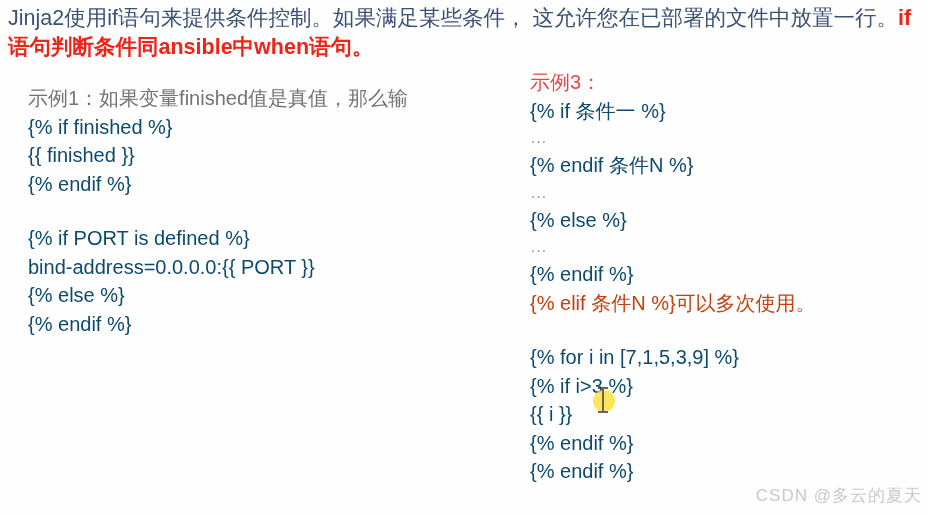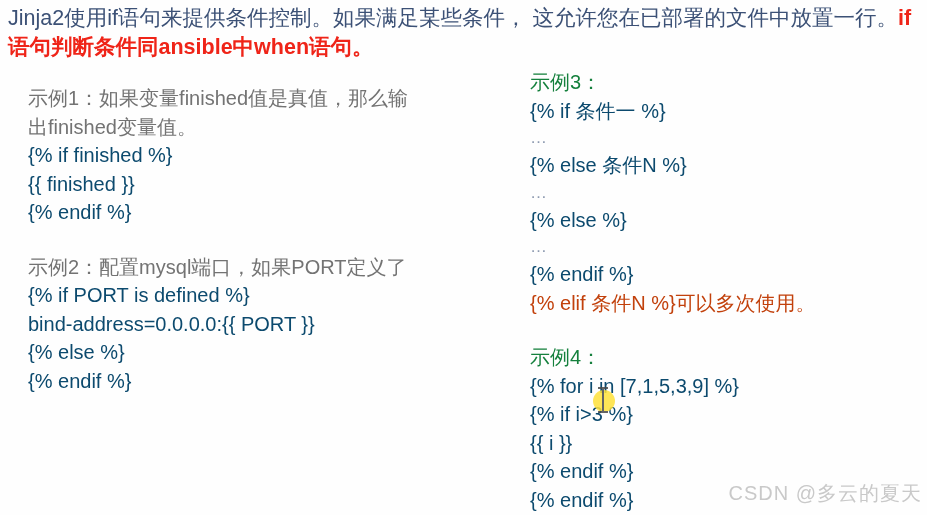--- a/index.html
+++ b/index.html
@@ -76,21 +76,21 @@
   .line.dots {
     color: #8d9ab0;
     font-size: 17px;
     line-height: 26px;
     letter-spacing: 2px;
   }
   .line.red {
     color: #c2410c;
   }
   .head-label {
-    color: #15803d;
+    color: #ef4444;
   }
 
   
   #cursor {
     position: absolute;
     left: 593px;
     top: 390px;
     width: 22px;
     height: 22px;
     border-radius: 50%;
@@ -116,73 +116,70 @@
     background: #4a4a4a;
   }
   #cursor .ibeam::before { top: 0; }
   #cursor .ibeam::after  { bottom: 0; }
 
   
   #watermark {
     position: absolute;
     right: 18px;
     bottom: 8px;
-    font-size: 20px;
+    font-size: 17px;
     color: #c9c9c9;
     letter-spacing: 1px;
     white-space: nowrap;
   }
 </style>
 </head>
 <body>
 
 <div id="slide">
 
   <div class="header"><span>Jinja2使用if语句来提供条件控制。如果满足某些条件， 这允许您在已部署的文件中放置一行。</span><span class="emph">if语句判断条件同ansible中when语句。</span></div>
 
   <div class="col col-left">
 
     <div class="block">
       <div class="line prose">示例1：如果变量finished值是真值，那么输</div>
-      <div class="line prose">出finished变量值。</div>
       <div class="line">{% if finished %}</div>
       <div class="line">{{ finished }}</div>
       <div class="line">{% endif %}</div>
     </div>
 
     <div class="spacer"></div>
 
     <div class="block">
-      <div class="line prose">示例2：配置mysql端口，如果PORT定义了</div>
       <div class="line">{% if PORT is defined %}</div>
       <div class="line">bind-address=0.0.0.0:{{ PORT }}</div>
       <div class="line">{% else %}</div>
       <div class="line">{% endif %}</div>
     </div>
 
   </div>
 
   <div class="col col-right">
 
     <div class="block">
       <div class="line head-label">示例3：</div>
       <div class="line">{% if 条件一 %}</div>
       <div class="line dots">…</div>
-      <div class="line">{% else 条件N %}</div>
+      <div class="line">{% endif 条件N %}</div>
       <div class="line dots">…</div>
       <div class="line">{% else %}</div>
       <div class="line dots">…</div>
       <div class="line">{% endif %}</div>
       <div class="line red">{% elif 条件N %}可以多次使用。</div>
     </div>
 
     <div class="spacer"></div>
 
     <div class="block">
-      <div class="line head-label">示例4：</div>
       <div class="line">{% for i in [7,1,5,3,9] %}</div>
       <div class="line">{% if i&gt;3 %}</div>
       <div class="line">{{ i }}</div>
       <div class="line">{% endif %}</div>
       <div class="line">{% endif %}</div>
     </div>
 
   </div>
 
   <div id="cursor">

